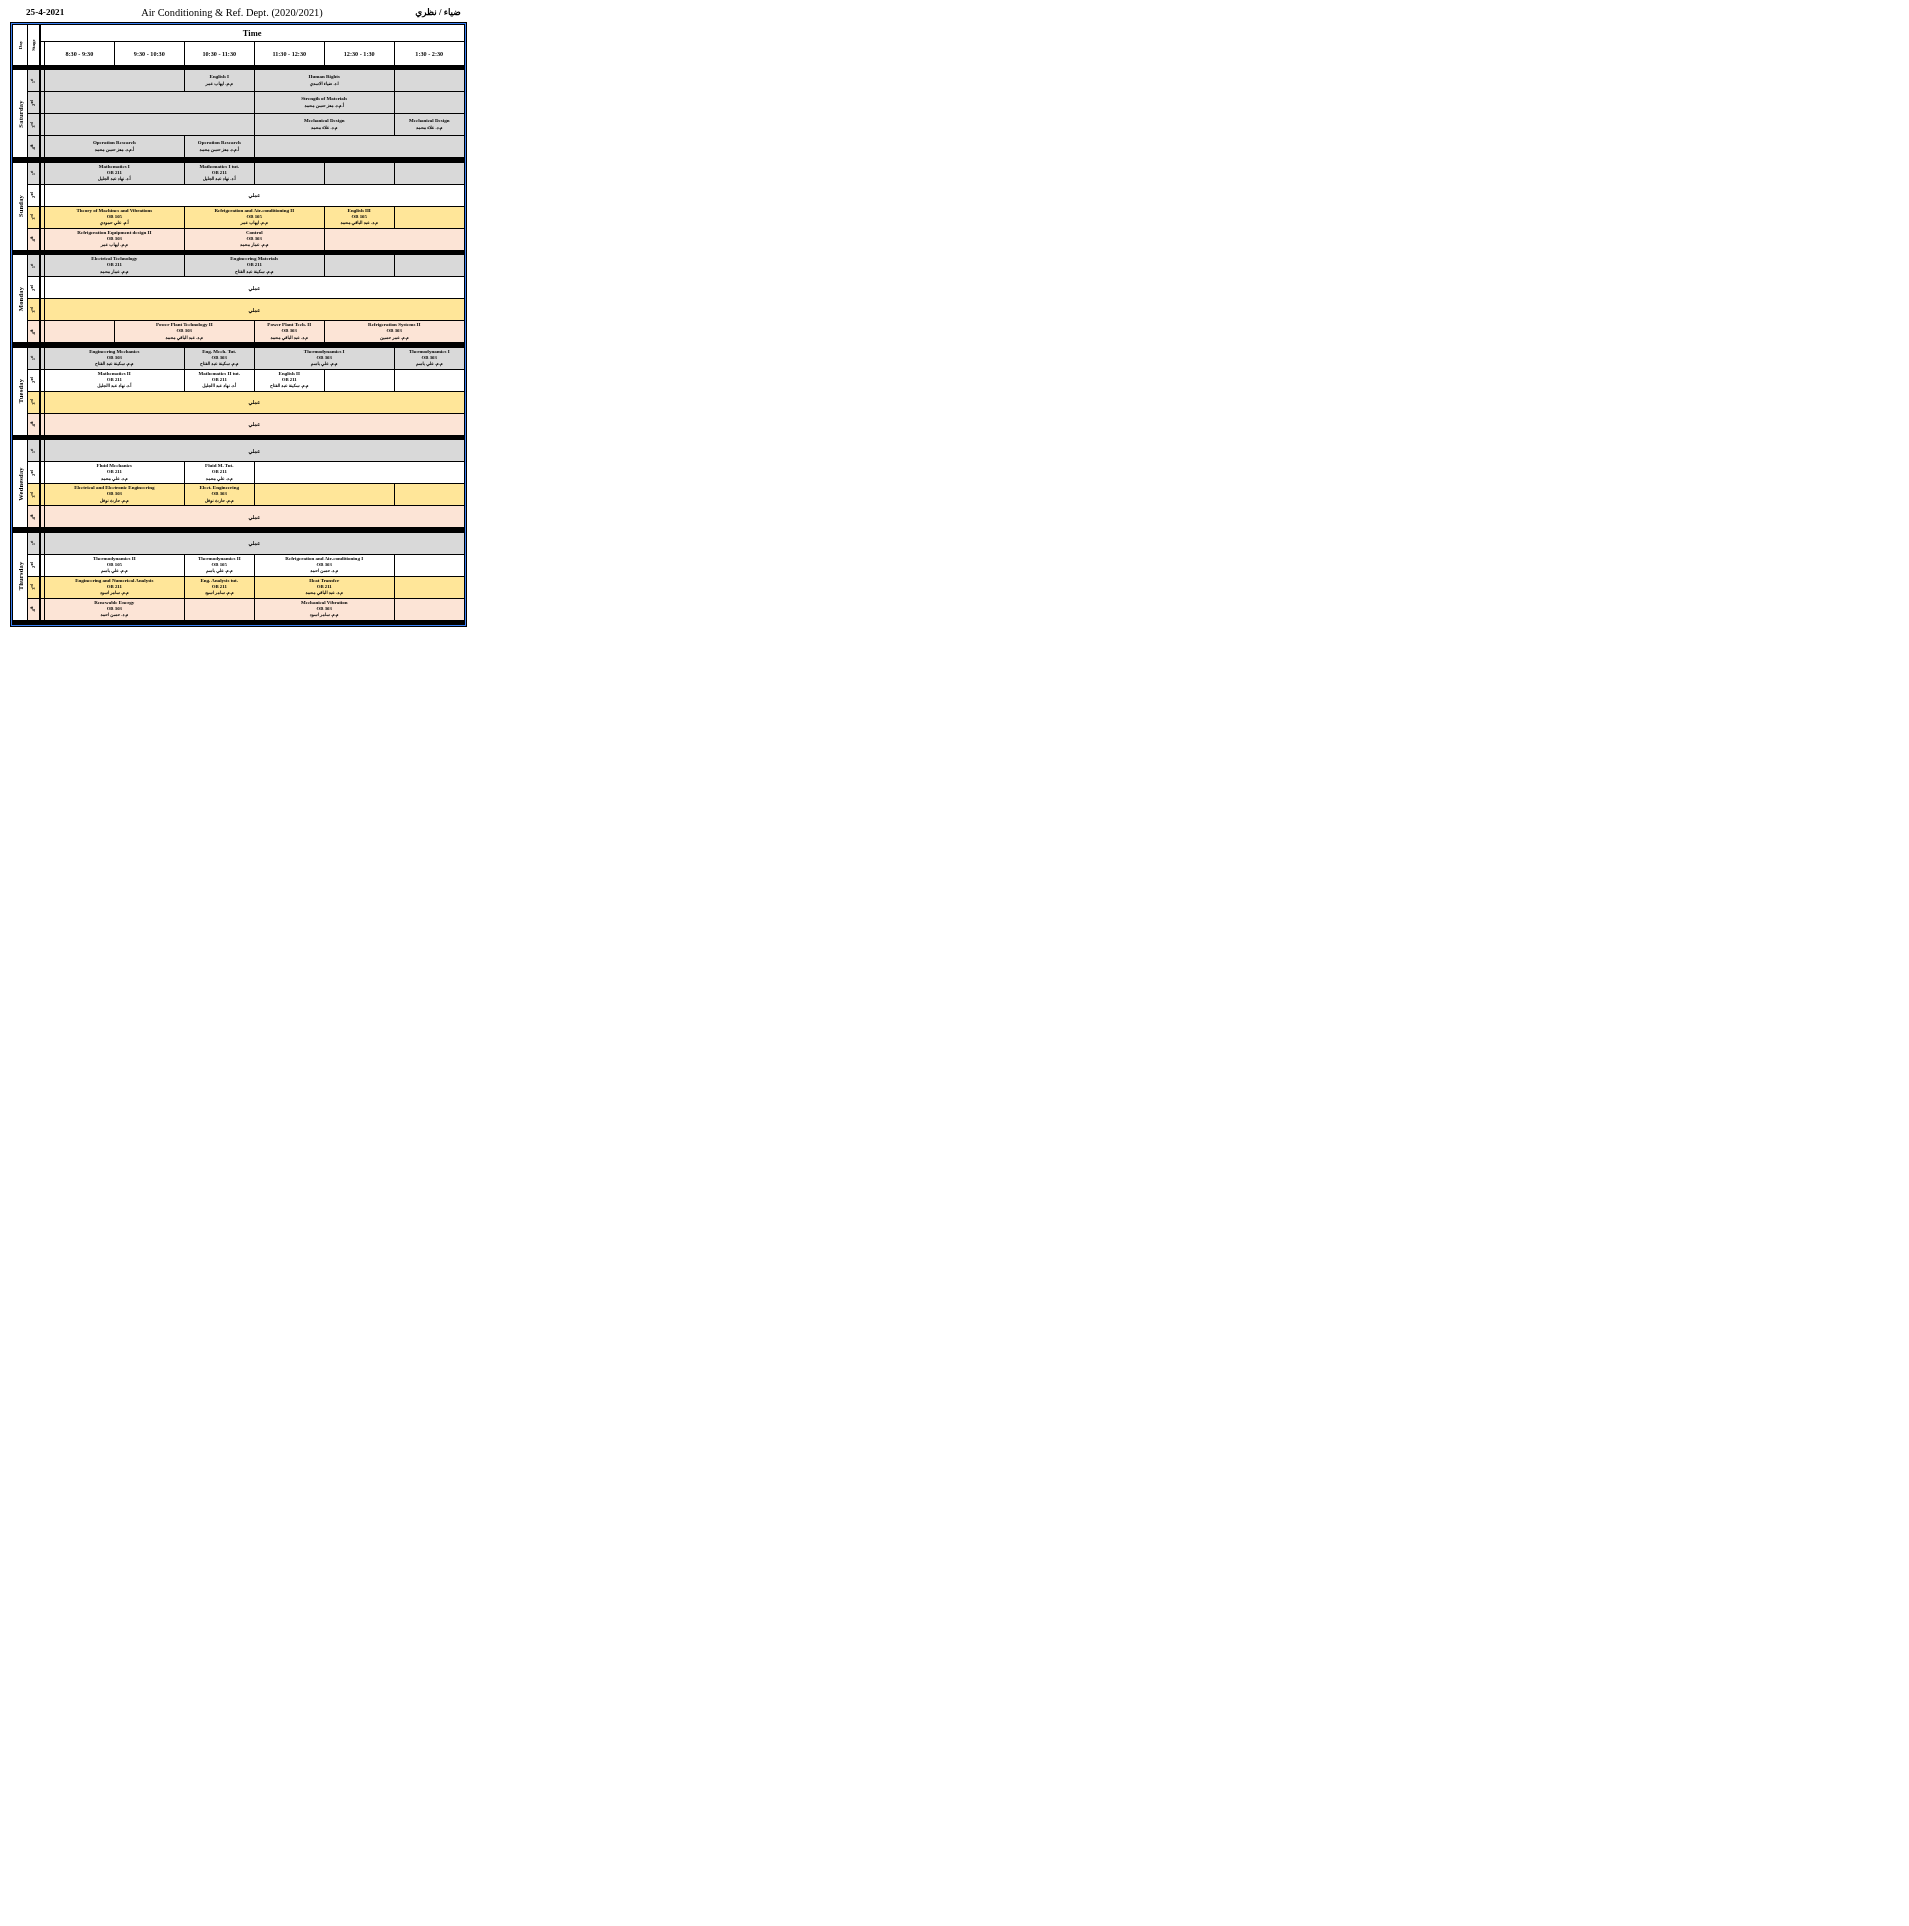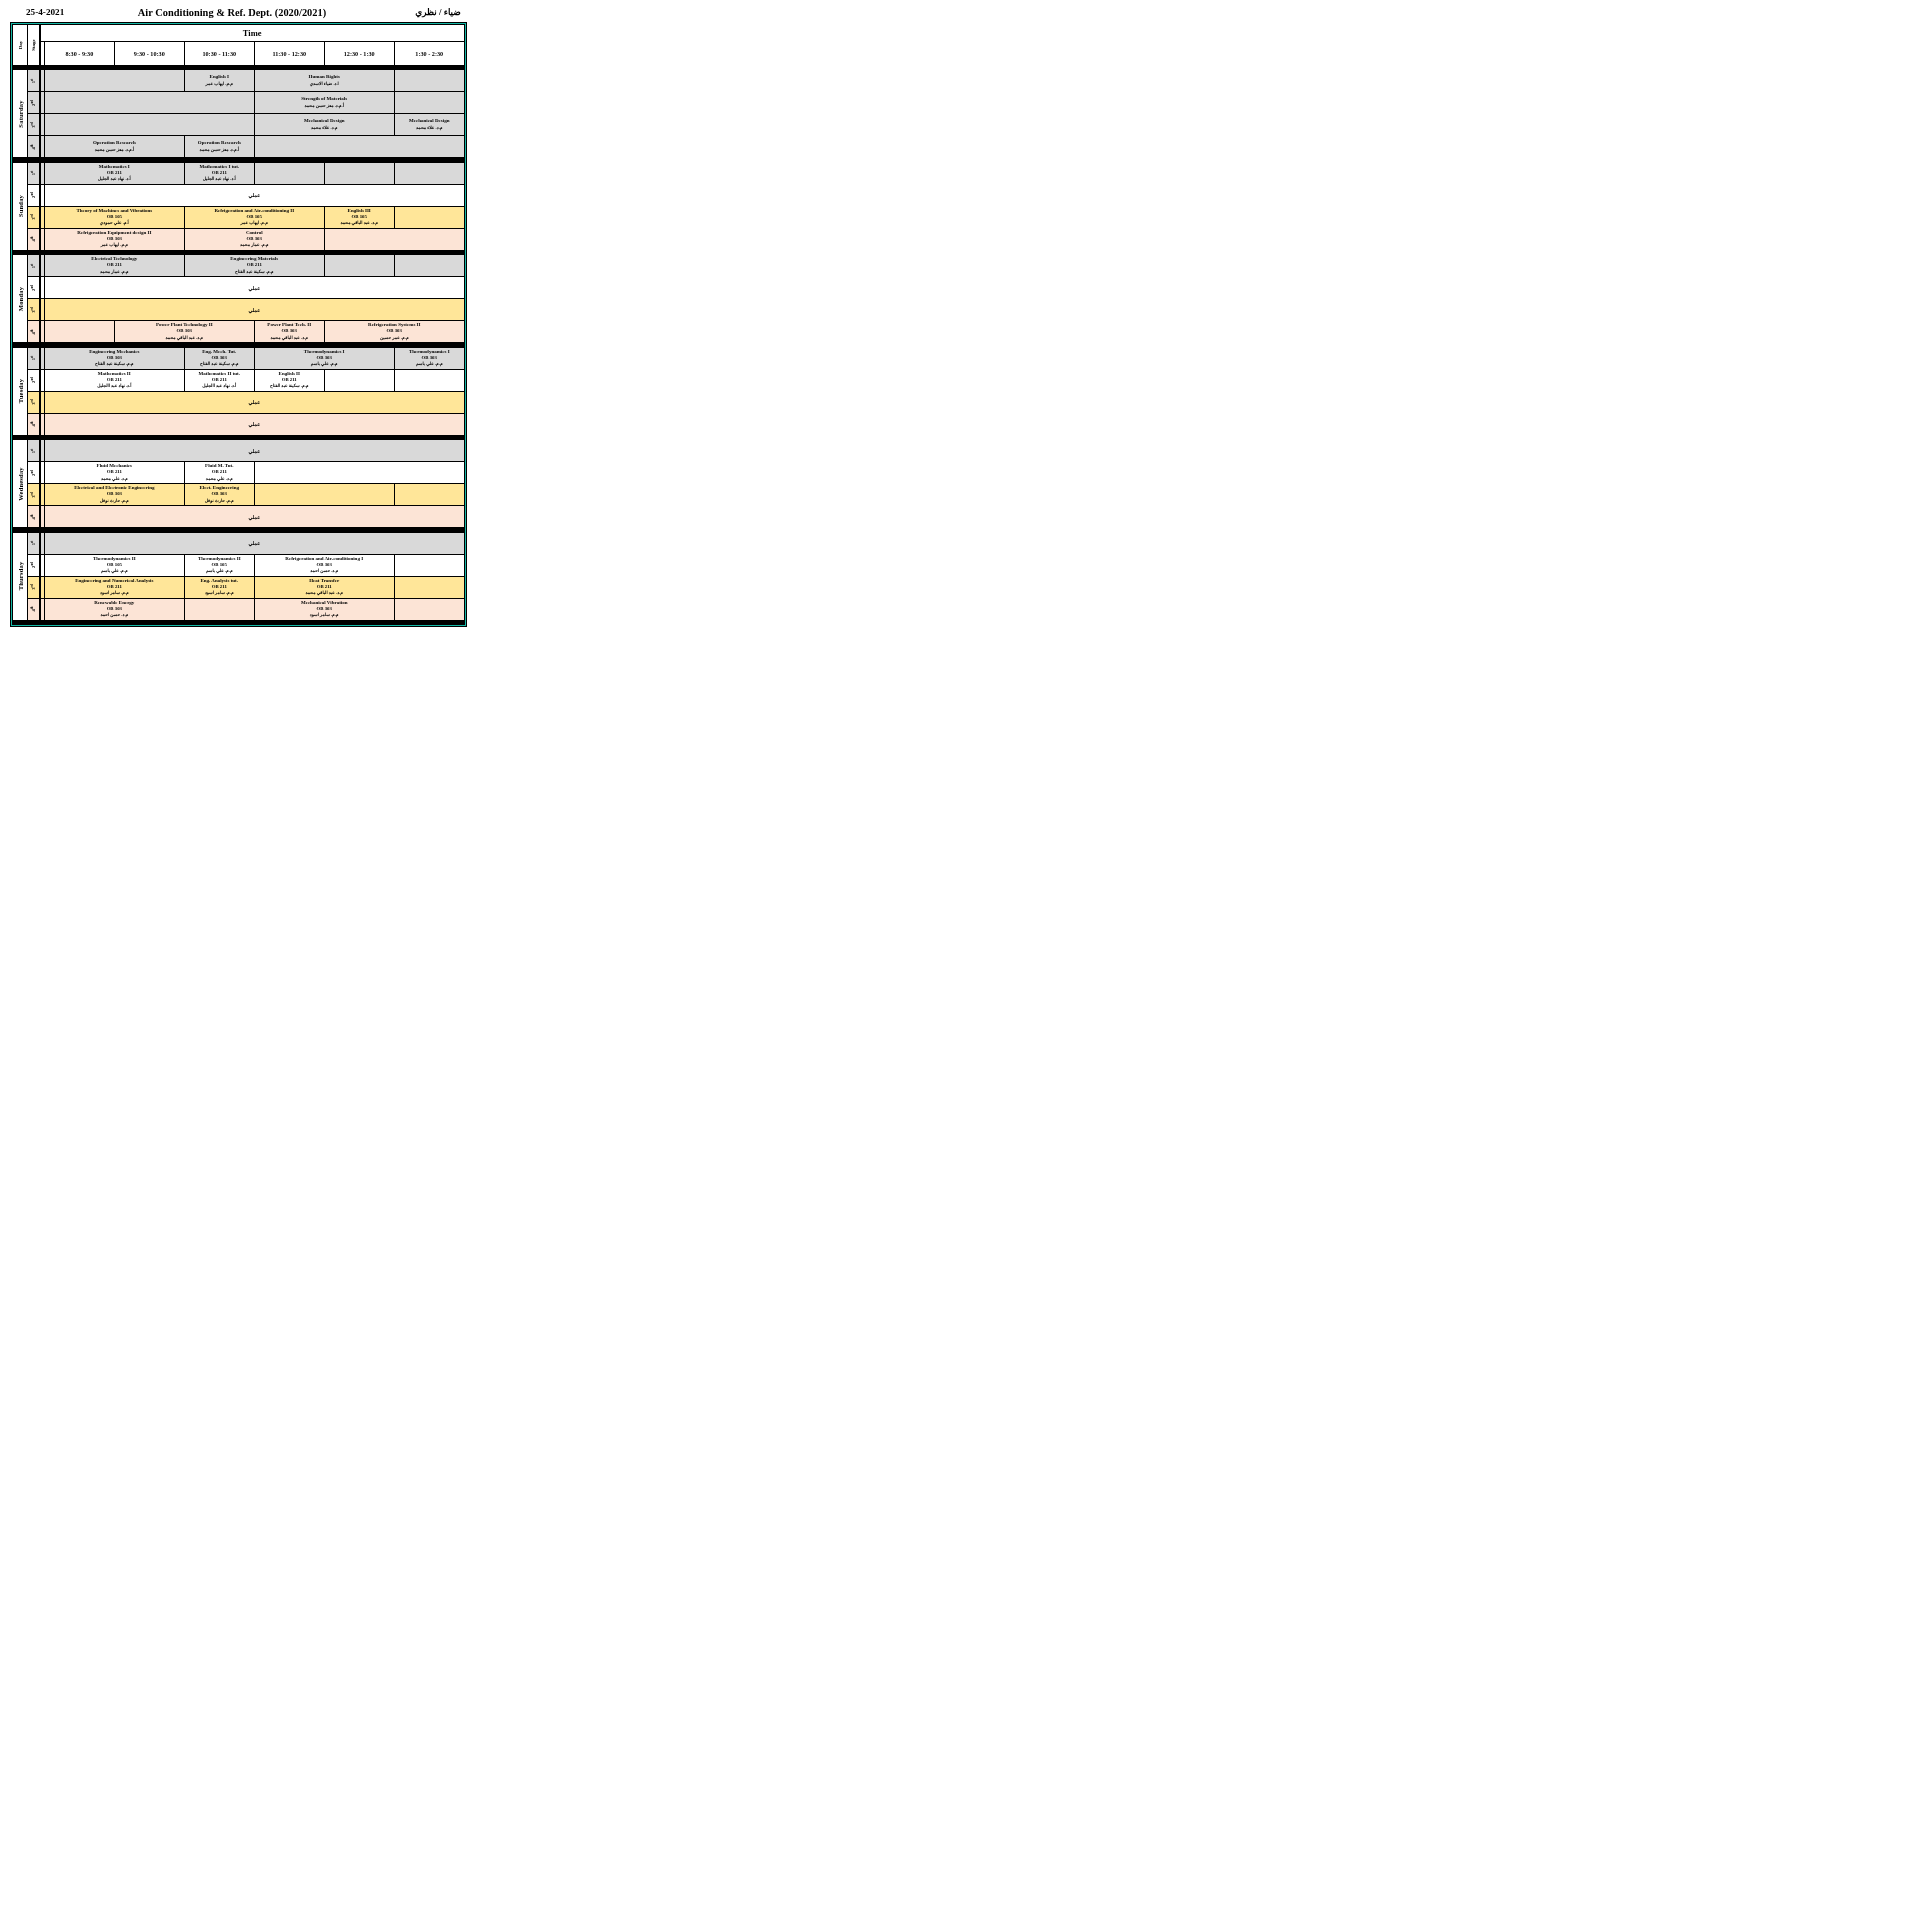--- a/index.html
+++ b/index.html
@@ -2,25 +2,25 @@
 <html lang="en" style="font-size:6.2px"><head>
 <meta charset="utf-8">
 <style>
   html,body{margin:0;padding:0;background:#fff;}
   body{font-family:"Liberation Serif","DejaVu Serif",serif;color:#000;}
   .page{width:477px;box-sizing:border-box;padding:4.6px 10px 7px 10px;}
 
   
   .page-header{display:flex;align-items:flex-start;margin:2.3px 0 3.9px 0;}
   .ph-date{flex:0 0 83px;font-size:9.2px;font-weight:bold;padding-left:16px;box-sizing:border-box;}
-  .ph-title{flex:1 1 auto;text-align:center;font-size:10.4px;font-weight:bold;}
+  .ph-title{flex:1 1 auto;text-align:center;font-size:10.4px;font-weight:normal;}
   .ph-session{flex:0 0 96px;text-align:right;font-size:8.9px;font-weight:bold;direction:rtl;padding-right:6.2px;box-sizing:border-box;}
 
   
-  .frame{border:0.8px solid #000;padding:1.2px;background:#14b8a6;}
+  .frame{border:0.8px solid #000;padding:1.2px;background:#3b82f6;}
   table.tt{border-collapse:collapse;table-layout:fixed;width:100%;border:1.5px solid #000;}
   .tt th,.tt td{border:0.8px solid #000;text-align:center;vertical-align:middle;padding:0.4px 1.2px;overflow:hidden;}
 
   
   .tt .slot{border-left:1.9px solid #000;border-right:1.9px solid #000;}
   .tt .first-slot{border-left:0.4px solid #000;}
   .tt .gutter{border-left:2.7px solid #000;border-right:0.4px solid #000;padding:0;}
   .tt .stage-cell{border-right:2.7px solid #000;}
   .tt .day-cell{border-right:0.8px solid #000;background:#fff;}
 

